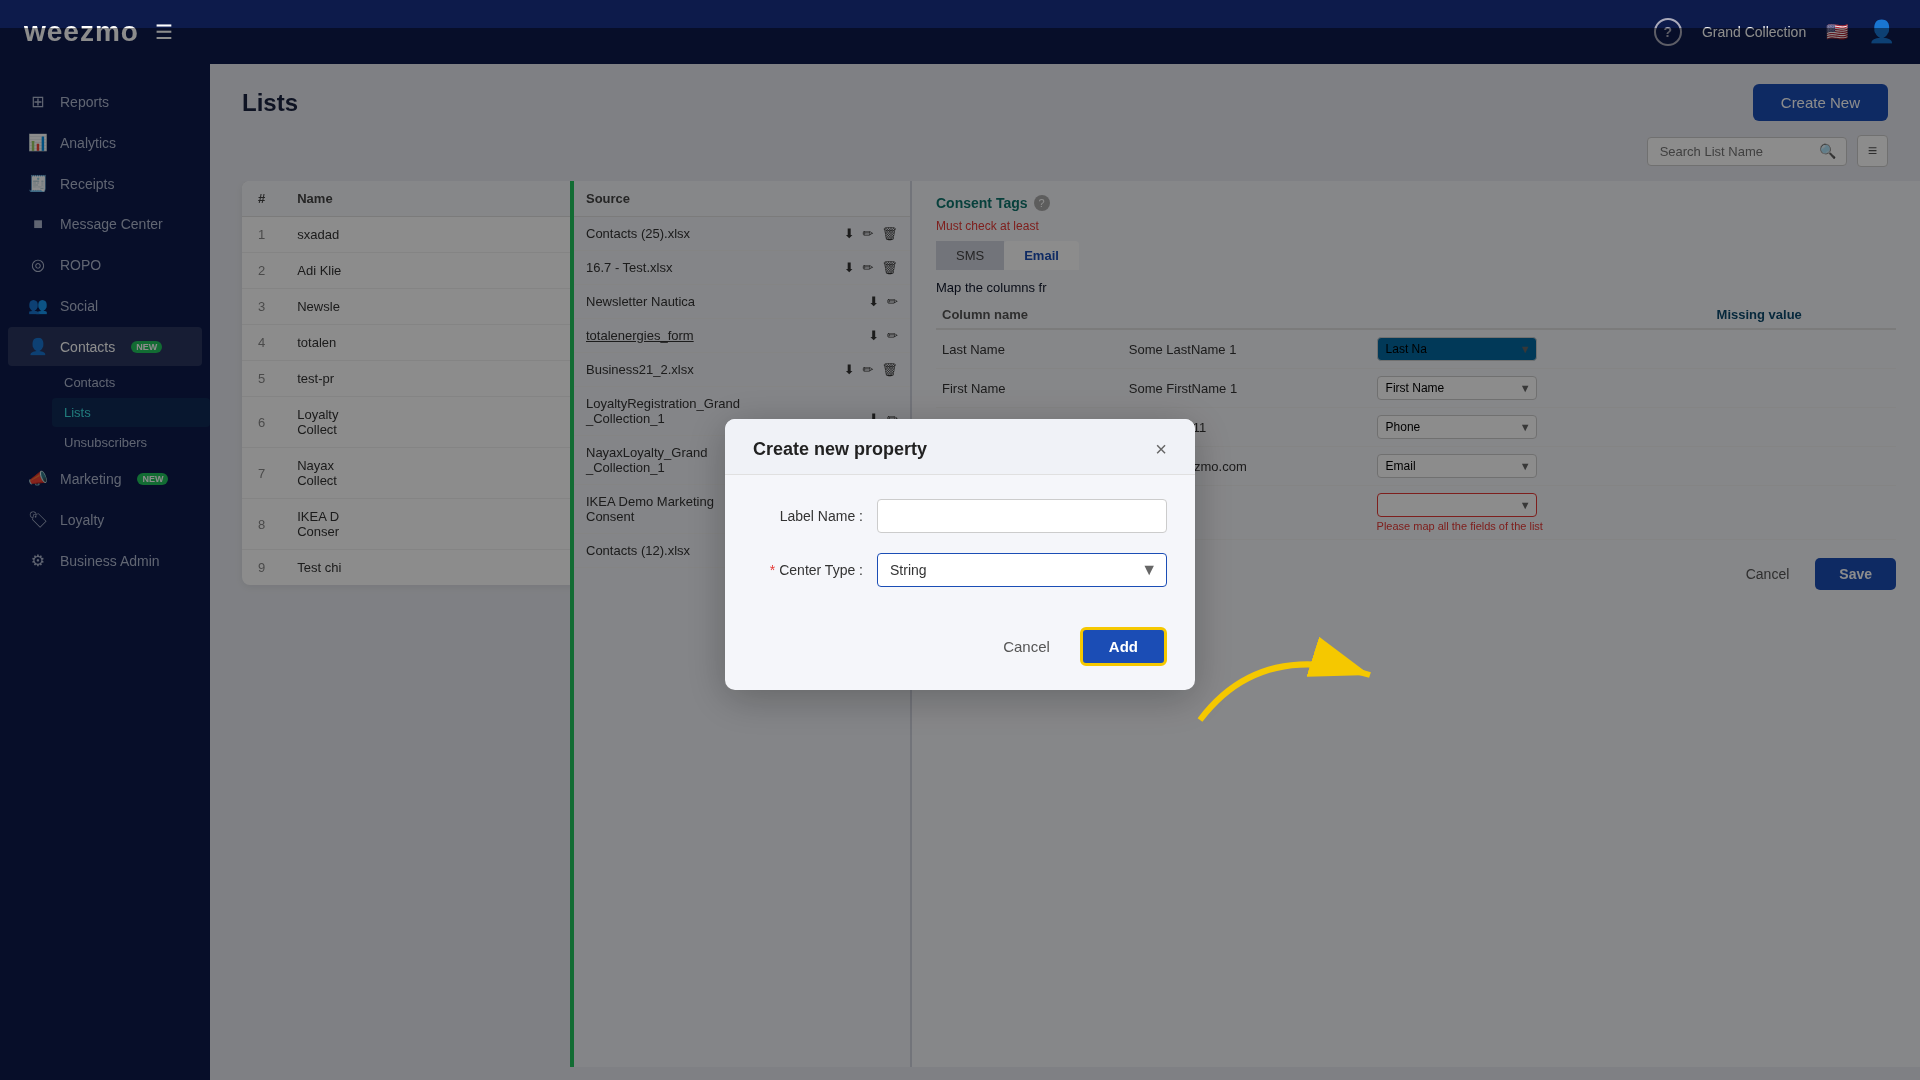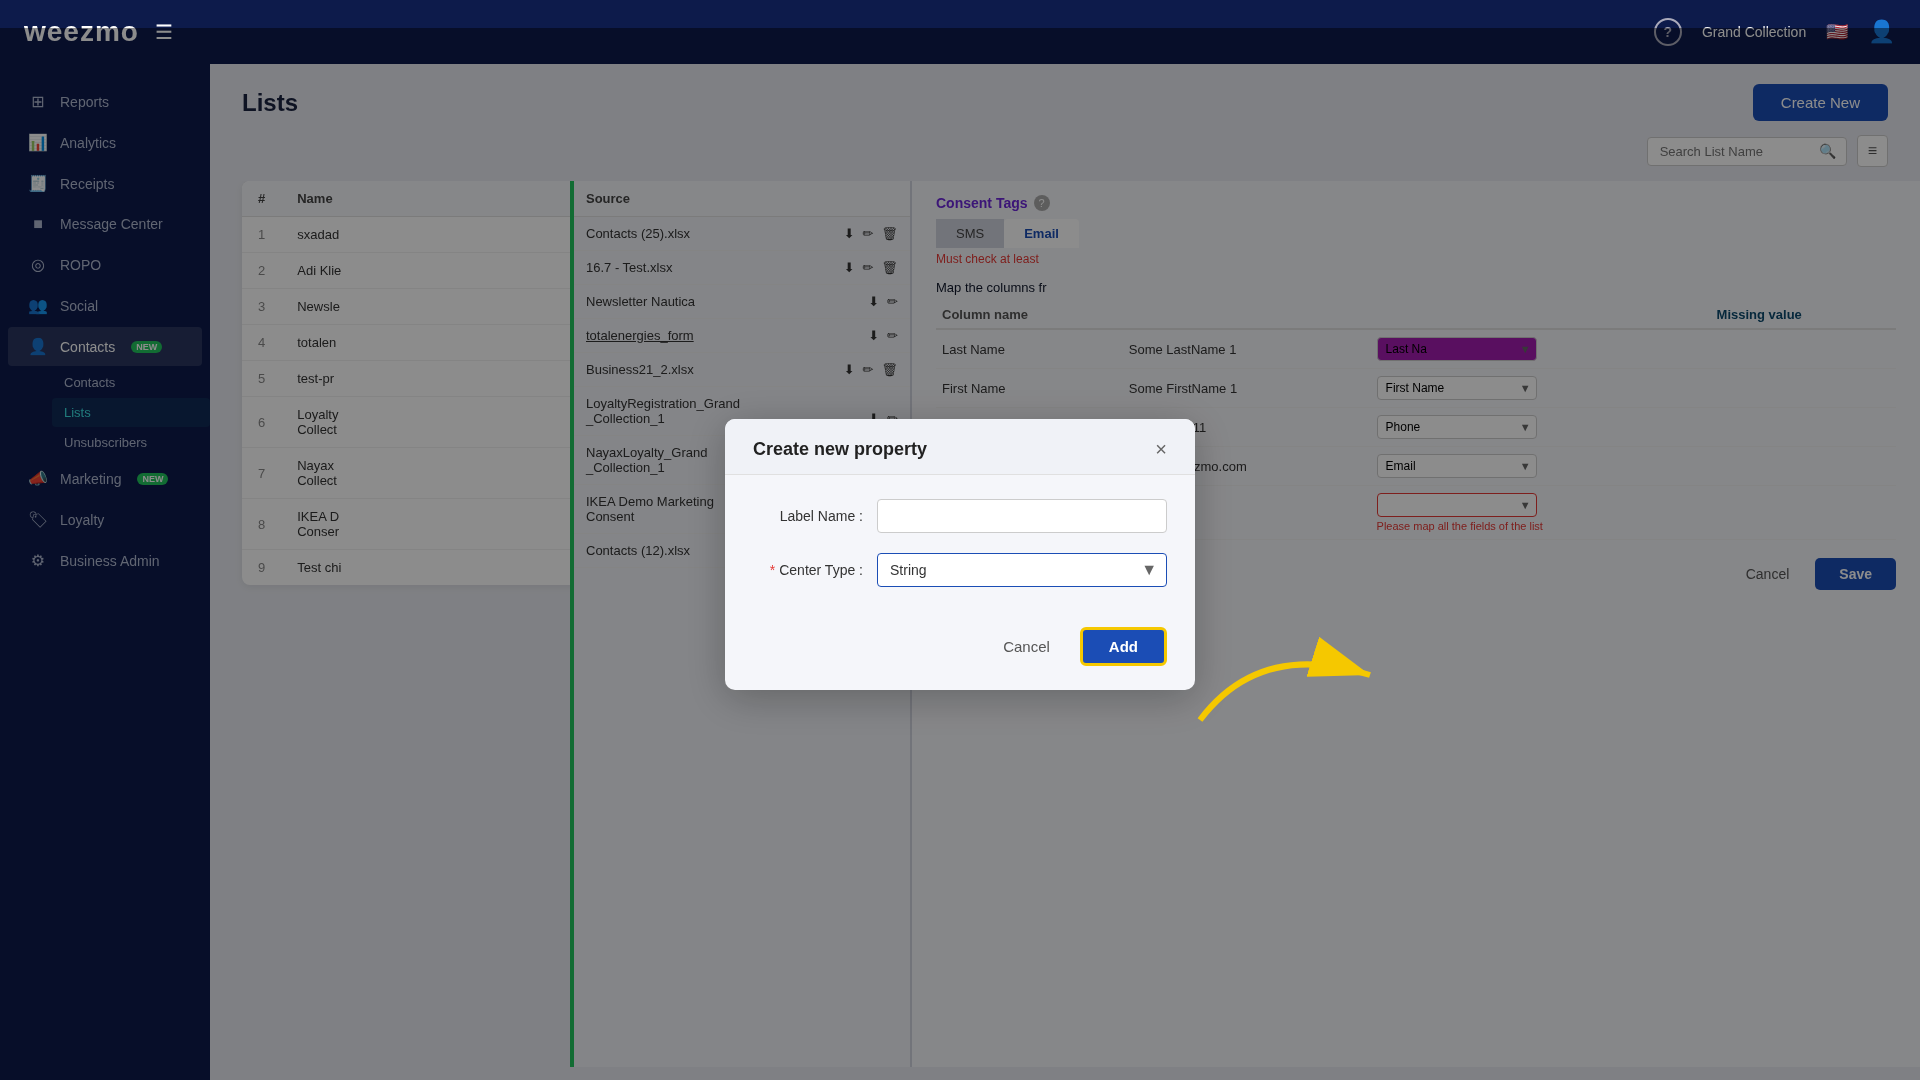--- a/index.html
+++ b/index.html
@@ -441,50 +441,50 @@
           <div style="padding:9px 12px; font-size:13px; color:#333; border-bottom:1px solid #f0f0f0;">Contacts (12).xlsx <span style="float:right;display:flex;gap:8px;">
                 <span>⬇</span>
                 <span>✏</span>
               </span></div>
         </div>
 
         <div style="flex:1; background:#f5f6fa; border-left:2px solid #d0d3de; position:relative; overflow:hidden;">
 
           <div style="padding:14px 24px 0;">
             <div style="display:flex; align-items:center; gap:6px; margin-bottom:8px;">
-              <span style="font-size:14px; font-weight:600; color:#6d28d9;">Consent Tags</span>
+              <span style="font-size:14px; font-weight:600; color:#0f766e;">Consent Tags</span>
               <span style="width:16px;height:16px;border-radius:50%;background:#aaa;color:#fff;font-size:11px;display:inline-flex;align-items:center;justify-content:center;">?</span>
             </div>
           </div>
 
+          <div style="padding:0 24px; color:#e53935; font-size:12px; margin-bottom:8px;">Must check at least</div>
           <div style="display:flex; padding:0 24px; gap:0; margin-bottom:4px;">
             <button style="padding:7px 20px; background:#d0d3de; border:none; font-size:13px; cursor:pointer; color:#444;">SMS</button>
             <button style="padding:7px 20px; background:#fff; border:none; font-size:13px; cursor:pointer; color:#1b4db5; font-weight:600; border-radius:4px 4px 0 0;">Email</button>
           </div>
-          <div style="padding:0 24px; color:#e53935; font-size:12px; margin-bottom:8px;">Must check at least</div>
 
           <div style="padding:6px 24px; font-size:13px; color:#0f172a;">Map the columns fr</div>
 
           <div style="padding:0 24px;">
             <table style="width:100%; border-collapse:collapse; font-size:13px;">
               <thead>
                 <tr>
                   <th style="text-align:left;padding:6px 6px;color:#555;font-weight:600;border-bottom:2px solid #e0e0e0;">Column name</th>
                   <th style="text-align:left;padding:6px 6px;color:#555;font-weight:600;border-bottom:2px solid #e0e0e0;"></th>
                   <th style="text-align:left;padding:6px 6px;color:#555;font-weight:600;border-bottom:2px solid #e0e0e0;"></th>
                   <th style="text-align:left;padding:6px 6px;color:#0c4a6e;font-weight:700;border-bottom:2px solid #e0e0e0;">Missing value</th>
                 </tr>
               </thead>
               <tbody>
                 <tr>
                   <td style="padding:7px 6px;border-bottom:1px solid #f0f0f0;">Last Name</td>
                   <td style="padding:7px 6px;border-bottom:1px solid #f0f0f0;">Some LastName 1</td>
                   <td style="padding:7px 6px;border-bottom:1px solid #f0f0f0;">
                     <div style="position:relative;display:inline-block;">
-                      <select style="border:1px solid #ccc;border-radius:4px;padding:4px 24px 4px 8px;font-size:12px;background:#a21caf;width:160px;appearance:none;"><option>Last Na</option></select>
+                      <select style="border:1px solid #ccc;border-radius:4px;padding:4px 24px 4px 8px;font-size:12px;background:#0369a1;width:160px;appearance:none;"><option>Last Na</option></select>
                       <span style="position:absolute;right:6px;top:50%;transform:translateY(-50%);font-size:11px;color:#666;pointer-events:none;">▼</span>
                     </div>
                   </td>
                   <td style="padding:7px 6px;border-bottom:1px solid #f0f0f0;"></td>
                 </tr>
                 <tr>
                   <td style="padding:7px 6px;border-bottom:1px solid #f0f0f0;">First Name</td>
                   <td style="padding:7px 6px;border-bottom:1px solid #f0f0f0;">Some FirstName 1</td>
                   <td style="padding:7px 6px;border-bottom:1px solid #f0f0f0;">
                     <div style="position:relative;display:inline-block;">

